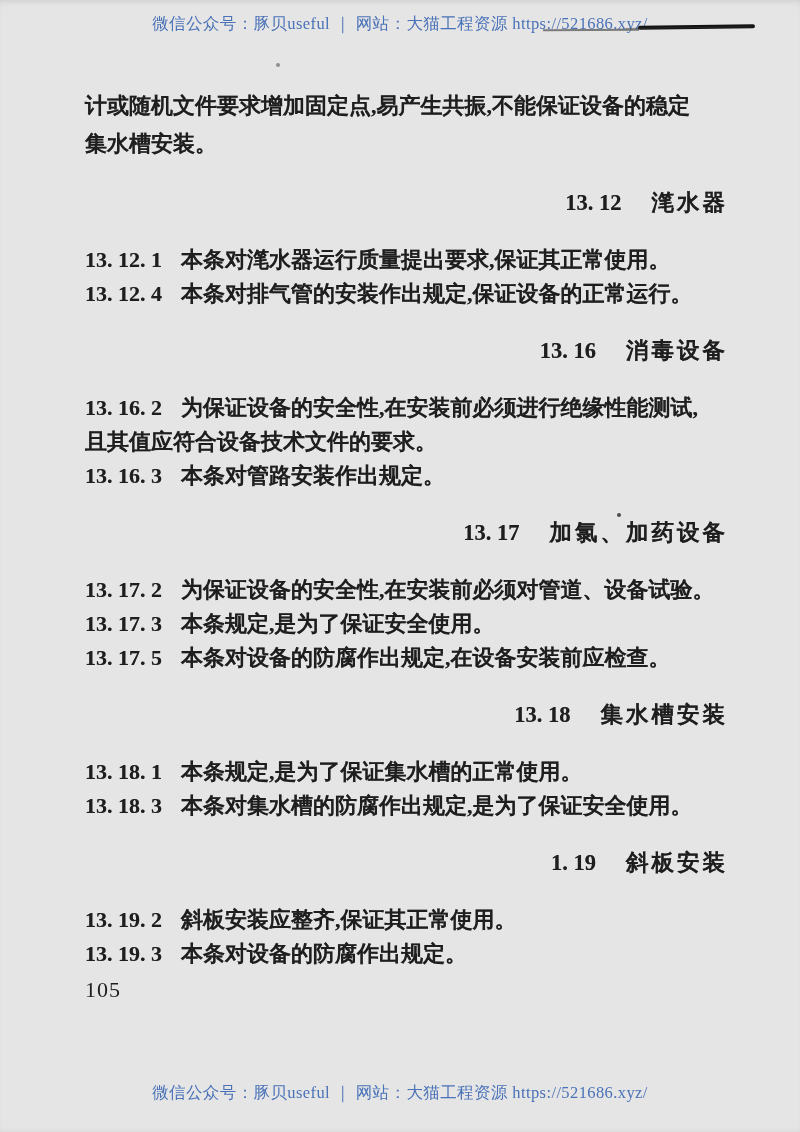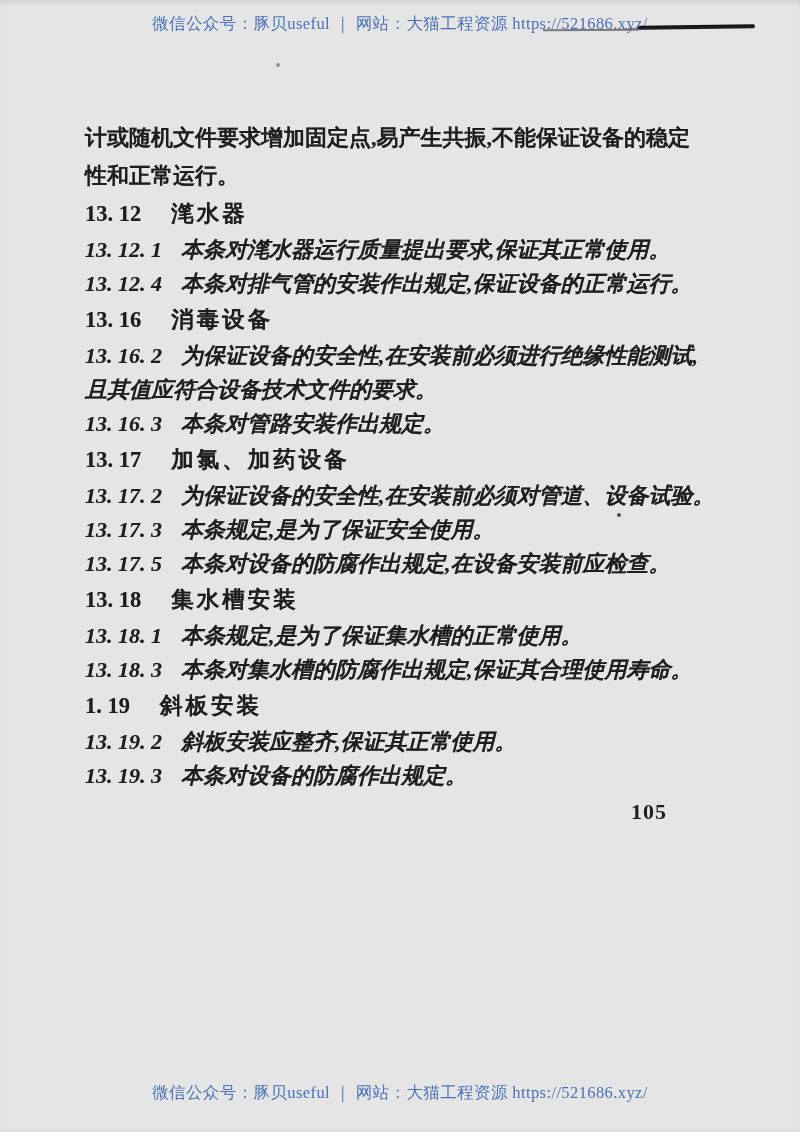--- a/index.html
+++ b/index.html
@@ -54,78 +54,76 @@
   
   .speck {
     position: absolute;
     border-radius: 50%;
   }
   .speck-1 { left: 276px; top: 63px; width: 4px; height: 4px; background: #8f8f8f; }
   .speck-2 { left: 617px; top: 513px; width: 4px; height: 4px; background: #4c4c4c; }
   
   .content {
     position: absolute;
-    top: 0; left: 85px; right: 85px;
-    padding-top: 119px;
+    top: 0; left: 85px; right: 72px;
+    padding-top: 87px;
   }
   .intro {
     margin: 0;
     font-size: 22px;
     line-height: 38px;
     font-weight: 600;
     white-space: nowrap;
     text-shadow: 0 0 .5px rgba(20,20,20,.5);
   }
   .intro span { display: block; }
   .sec-heading {
-    margin: 2px 0;
+    margin: 23px 0;
     font-size: 22.5px;
     line-height: 34px;
     font-weight: 700;
-    text-align: left;
+    text-align: right;
     white-space: nowrap;
     text-shadow: 0 0 .5px rgba(20,20,20,.55);
   }
   .sec-heading .ht { margin-left: 30px; letter-spacing: 3px; }
   .clause {
     margin: 0;
     font-size: 22px;
     line-height: 34px;
     font-weight: 600;
     white-space: nowrap;
     text-shadow: 0 0 .5px rgba(20,20,20,.5);
-    font-style: italic;
   }
   .clause .num { font-weight: 700; margin-right: 19px; }
   .clause .cont { display: block; }
   .pagenum {
-    margin: 4px 48px 0 0;
+    margin: 4px 60px 0 0;
     font-size: 22px;
     line-height: 30px;
-    font-weight: 700;
-    text-align: right;
+    font-weight: 400;
     letter-spacing: 1px;
   }
 </style>
 </head>
 <body>
 
 <div class="page">
 
   <div class="wm wm-top">微信公众号：豚贝useful ｜ 网站：大猫工程资源 https://521686.xyz/</div>
   <div class="strike-thin"></div>
   <div class="strike-bold"></div>
   <div class="speck speck-1"></div>
   <div class="speck speck-2"></div>
 
   <div class="content">
 
     <p class="intro">
       <span>计或随机文件要求增加固定点,易产生共振,不能保证设备的稳定</span>
-      <span>性和正常运行。</span>
+      <span>集水槽安装。</span>
     </p>
 
     <div>
       <h2 class="sec-heading"><span>13. 12</span><span class="ht">滗水器</span></h2>
       <p class="clause"><span class="num">13. 12. 1</span><span>本条对滗水器运行质量提出要求,保证其正常使用。</span></p>
       <p class="clause"><span class="num">13. 12. 4</span><span>本条对排气管的安装作出规定,保证设备的正常运行。</span></p>
     </div>
 
 
     <div>
@@ -137,21 +135,21 @@
     <div>
       <h2 class="sec-heading"><span>13. 17</span><span class="ht">加氯、加药设备</span></h2>
       <p class="clause"><span class="num">13. 17. 2</span><span>为保证设备的安全性,在安装前必须对管道、设备试验。</span></p>
       <p class="clause"><span class="num">13. 17. 3</span><span>本条规定,是为了保证安全使用。</span></p>
       <p class="clause"><span class="num">13. 17. 5</span><span>本条对设备的防腐作出规定,在设备安装前应检查。</span></p>
     </div>
 
     <div>
       <h2 class="sec-heading"><span>13. 18</span><span class="ht">集水槽安装</span></h2>
       <p class="clause"><span class="num">13. 18. 1</span><span>本条规定,是为了保证集水槽的正常使用。</span></p>
-      <p class="clause"><span class="num">13. 18. 3</span><span>本条对集水槽的防腐作出规定,保证其合理使用寿命。</span></p>
+      <p class="clause"><span class="num">13. 18. 3</span><span>本条对集水槽的防腐作出规定,是为了保证安全使用。</span></p>
     </div>
 
     <div>
       <h2 class="sec-heading"><span>1. 19</span><span class="ht">斜板安装</span></h2>
       <p class="clause"><span class="num">13. 19. 2</span><span>斜板安装应整齐,保证其正常使用。</span></p>
       <p class="clause"><span class="num">13. 19. 3</span><span>本条对设备的防腐作出规定。</span></p>
     </div>
 
     <div class="pagenum">105</div>
   </div>

